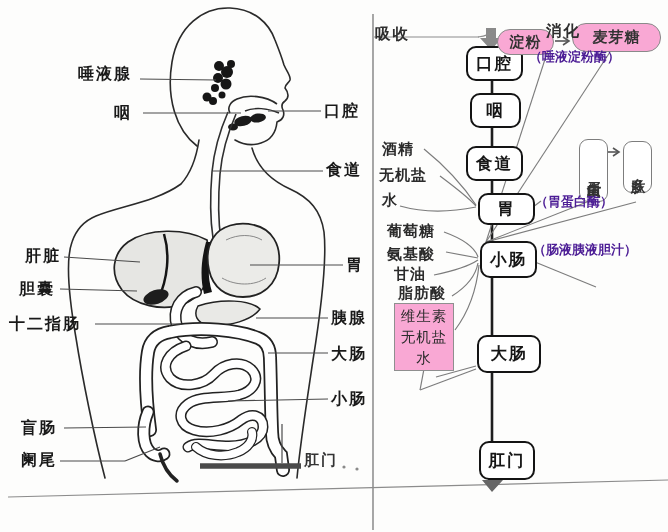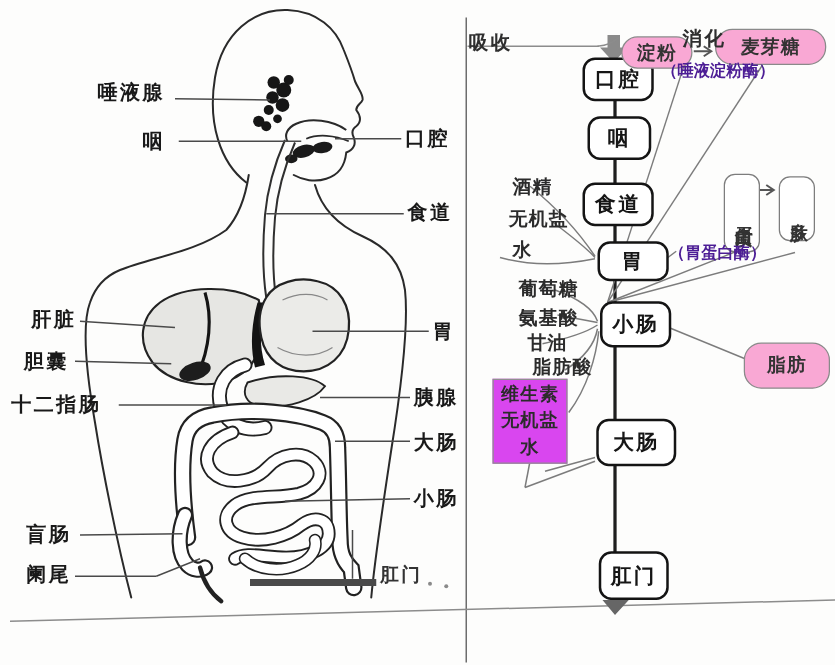--- a/index.html
+++ b/index.html
@@ -4,21 +4,21 @@
 <style>
   html,body{margin:0;padding:0;background:#fff;}
   .stage{
     position:relative;width:668px;height:532px;background:#fdfdfc;overflow:hidden;
     font-family:"Liberation Sans","DejaVu Sans",sans-serif;color:#1a1a1a;
   }
   .stage svg{position:absolute;left:0;top:0;z-index:0;}
   .lbl{position:absolute;z-index:2;font-size:16px;font-weight:700;letter-spacing:2px;color:#191919;white-space:nowrap;}
   .lbl.sm{font-size:15px;font-weight:600;color:#333;}
   .fc-note{position:absolute;z-index:2;font-size:15.5px;font-weight:700;letter-spacing:2px;color:#2e2e2e;white-space:nowrap;margin-top:12px;}
-  .fc-sub{position:absolute;z-index:2;font-size:15px;font-weight:700;letter-spacing:1px;color:#2b2b2b;white-space:nowrap;margin-left:28px;}
+  .fc-sub{position:absolute;z-index:2;font-size:15px;font-weight:700;letter-spacing:1px;color:#2b2b2b;white-space:nowrap;}
   .fc-enz{position:absolute;z-index:2;font-size:13px;font-weight:600;color:#4c1d95;white-space:nowrap;}
   .organ{
     position:absolute;z-index:1;display:flex;align-items:center;justify-content:center;
     border:2.5px solid #141414;border-radius:10px;background:#fff;
     font-size:16.5px;font-weight:600;letter-spacing:2px;color:#161616;white-space:nowrap;
   }
   .foodbox{
     position:absolute;z-index:1;display:flex;align-items:center;justify-content:center;
     border:2px solid #1a1a1a;background:#fff;font-size:17px;font-weight:800;letter-spacing:3px;color:#000;
   }
@@ -27,23 +27,23 @@
     border:1.6px solid #8a8a8a;border-radius:14px;background:#f9a8d4;
     font-size:15px;font-weight:600;letter-spacing:1px;color:#333;white-space:nowrap;
   }
   .vbox{
     position:absolute;z-index:1;display:flex;align-items:center;justify-content:center;
     border:1.6px solid #7d7d7d;border-radius:9px;background:#fff;
     writing-mode:vertical-rl;text-orientation:upright;
     font-size:14.5px;font-weight:600;color:#333;letter-spacing:1px;
   }
   .vitbox{
-    position:absolute;z-index:1;border:1.5px solid #8f8f8f;background:#d946ef;
+    position:absolute;z-index:1;border:1.5px solid #8f8f8f;background:#f9a8d4;
     display:flex;flex-direction:column;align-items:center;justify-content:center;
-    font-size:14.5px;font-weight:700;color:#2b2b2b;line-height:21px;letter-spacing:1px;
+    font-size:14.5px;font-weight:400;color:#2b2b2b;line-height:21px;letter-spacing:1px;
   }
   .residue{
     position:absolute;z-index:1;display:flex;align-items:center;justify-content:center;
     border:1.7px solid #8a8a8a;border-radius:12px;background:#fff;
     font-size:16px;font-weight:700;letter-spacing:3px;color:#222;white-space:nowrap;
   }
 </style>
 </head>
 <body>
 
@@ -226,21 +226,21 @@
   <div class="organ" style="left:480px;top:241px;width:53px;height:33px">小肠</div>
   <div class="organ" style="left:477px;top:335px;width:60px;height:34px">大肠</div>
   <div class="organ" style="left:479px;top:441px;width:52px;height:35px">肛门</div>
 
   <div class="oval" style="left:497px;top:29px;width:55px;height:24px">淀粉</div>
   <div class="oval" style="left:572px;top:23px;width:87px;height:27px">麦芽糖</div>
   <div class="fc-enz" style="left:529px;top:48px">（唾液淀粉酶）</div>
   <div class="vbox" style="left:579px;top:139px;width:27px;height:61px">蛋白质</div>
   <div class="vbox" style="left:623px;top:141px;width:27px;height:50px">多肽</div>
   <div class="fc-enz" style="left:535px;top:193px">（胃蛋白酶）</div>
-  <div class="oval" style="left:595px;top:274px;width:67px;height:35px">脂肪</div>
+  <div class="fc-enz" style="left:533px;top:241px">（肠液胰液胆汁）</div>
 
   <div class="fc-sub" style="left:382px;top:140px">酒精</div>
   <div class="fc-sub" style="left:379px;top:166px">无机盐</div>
   <div class="fc-sub" style="left:382px;top:191px">水</div>
   <div class="fc-sub" style="left:387px;top:222px">葡萄糖</div>
   <div class="fc-sub" style="left:387px;top:245px">氨基酸</div>
   <div class="fc-sub" style="left:394px;top:265px">甘油</div>
   <div class="fc-sub" style="left:398px;top:284px">脂肪酸</div>
 
   <div class="vitbox" style="left:394px;top:303px;width:58px;height:66px">

